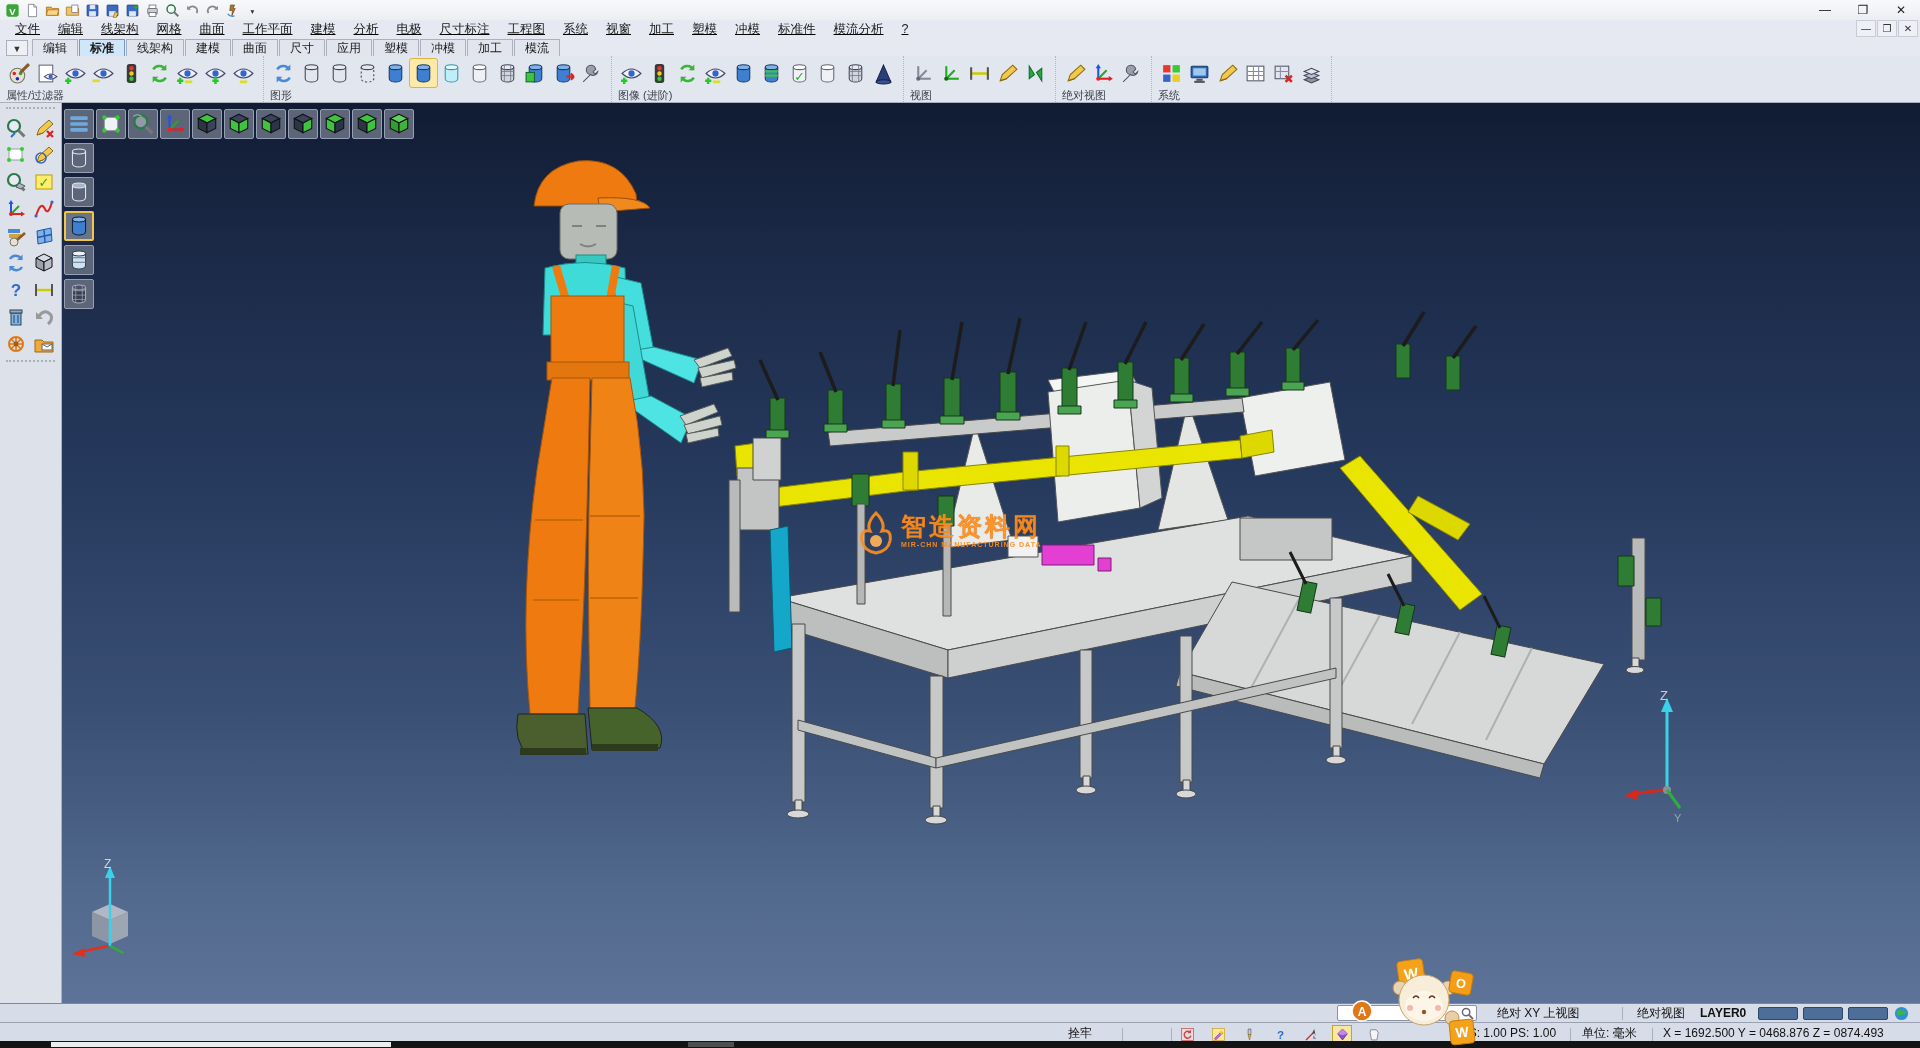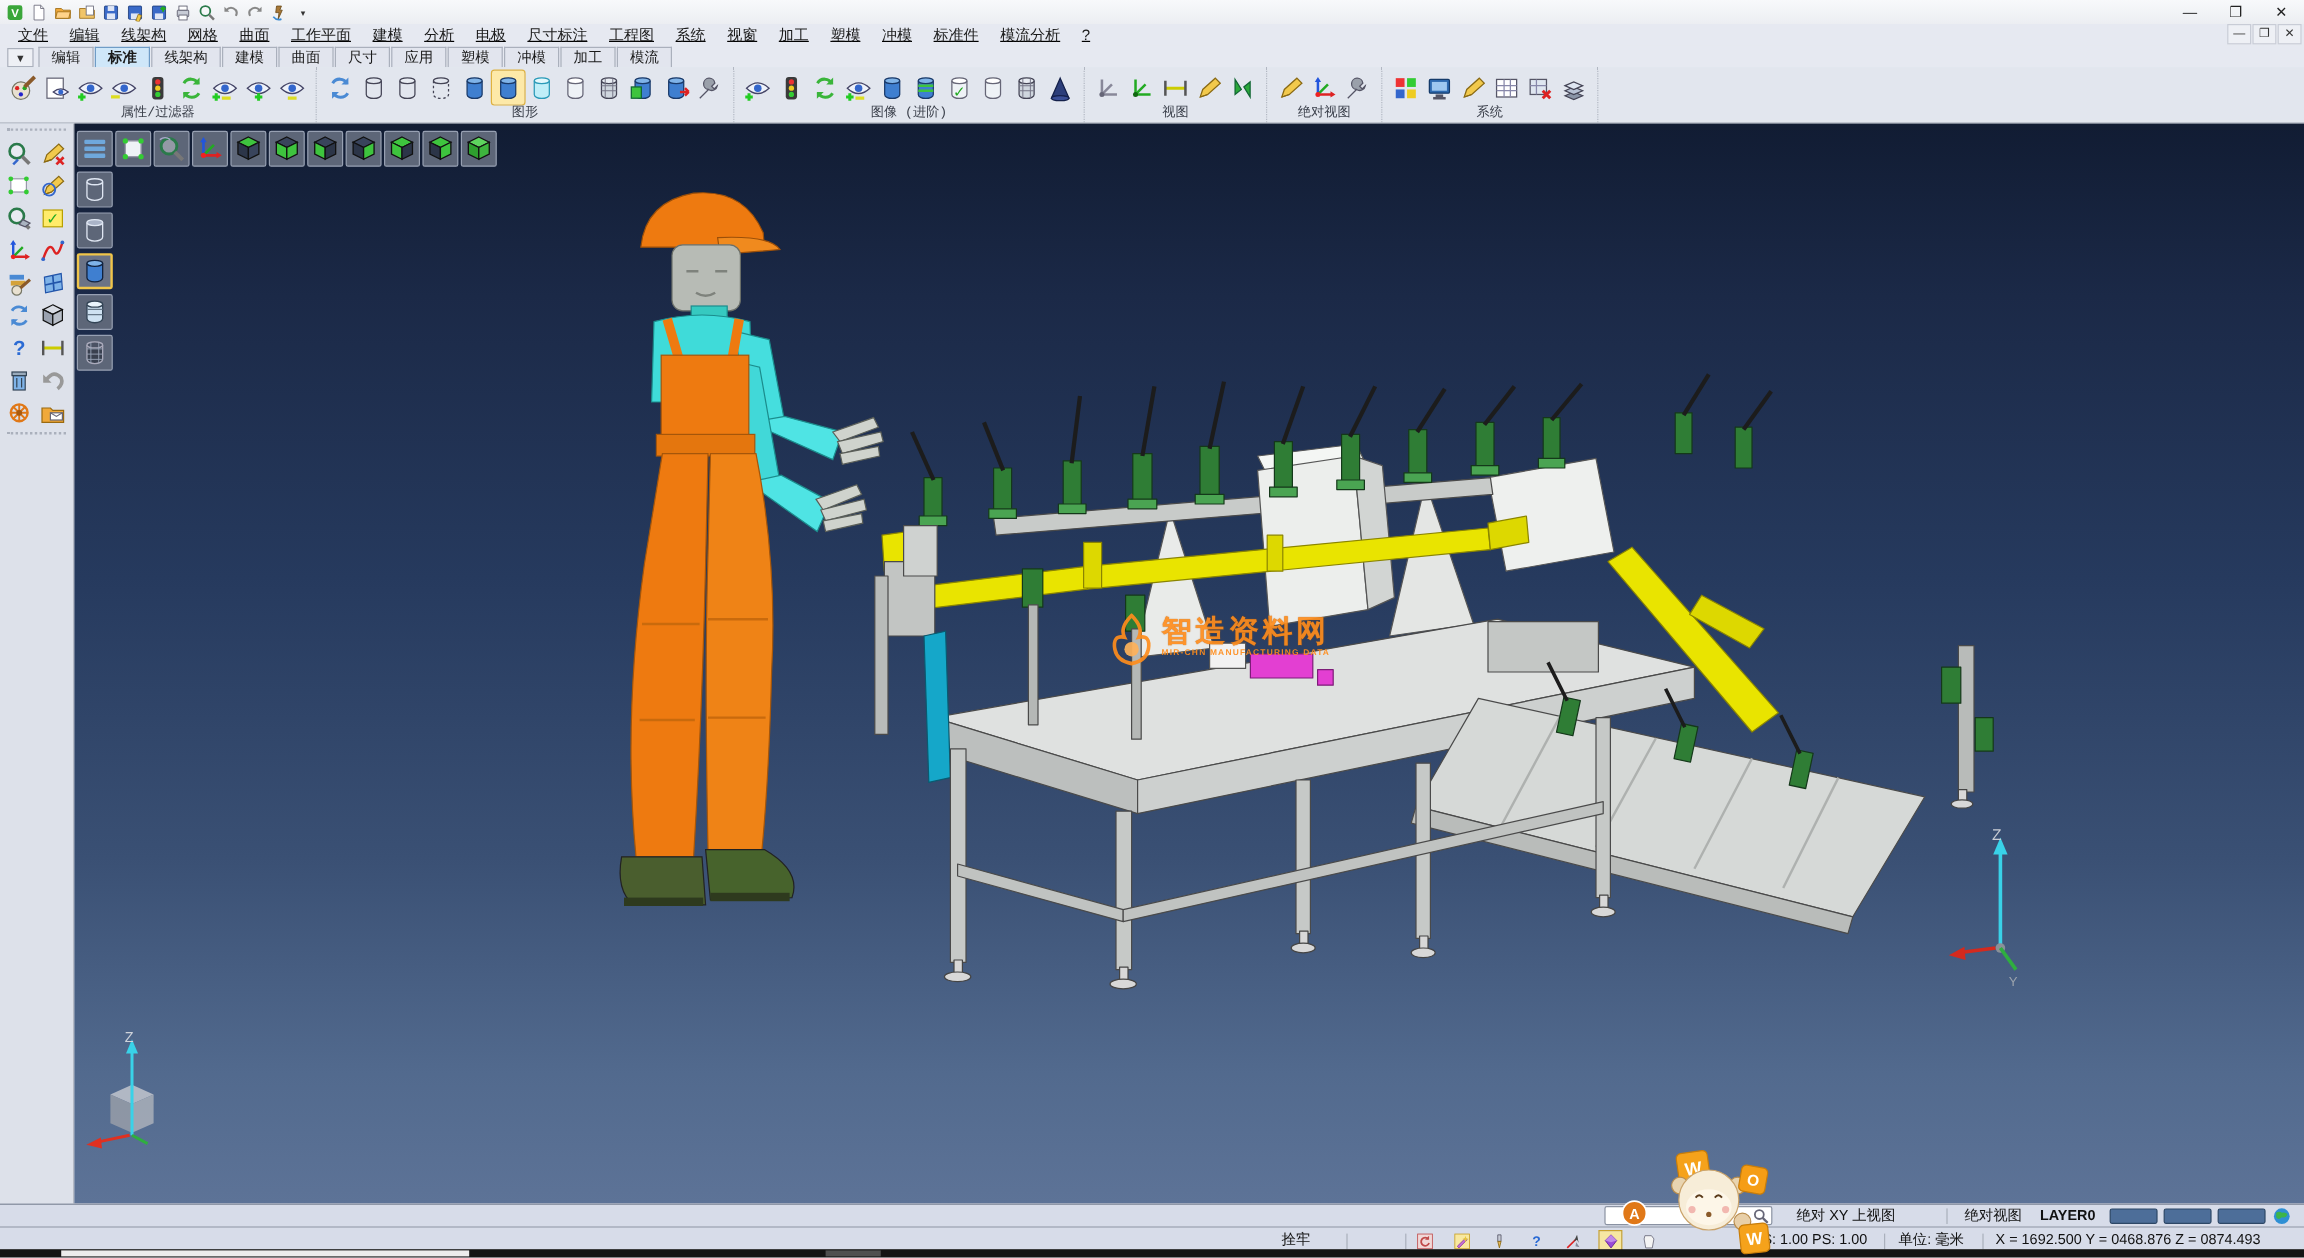--- a/index.html
+++ b/index.html
@@ -27,40 +27,40 @@
   .tab { font-size:12px; color:#1a1a1a; padding:0 10px; height:17px; line-height:16px; border:1px solid #aab0bc; border-bottom:none; background:#e2e5ee; margin-right:1px; }
   .tab[data-active="true"] { background:#cfe7f9; border-color:#6f9cc6; font-weight:bold; }
 
   
   .ribbon { position:absolute; left:0; top:56px; width:1920px; height:47px; background:#e2e6ee; border-bottom:1px solid #aab0bc; display:flex; }
   .rgroup { position:relative; height:100%; border-right:1px dotted #b2b7c2; padding:2px 6px 0 6px; display:flex; flex-direction:column; }
   .ricons { display:flex; align-items:center; gap:1px; height:30px; }
   .ribbon-btn { width:27px; height:28px; display:flex; align-items:center; justify-content:center; border-radius:2px; }
   .ribbon-btn svg { width:23px; height:23px; }
   .ribbon-btn[data-selected="true"] { background:#fde9a8; outline:1px solid #e0b23e; }
-  .rlabel { text-align:center; font-size:11px; color:#3a3f4a; line-height:14px;font-family:Liberation Mono, monospace; }
+  .rlabel { font-size:11px; color:#3a3f4a; line-height:14px; }
 
   
   .sidebar { position:absolute; left:0; top:103px; width:62px; height:900px; background:#dde1ea; border-right:1px solid #aab0bc; }
   .sidebar .dots { height:5px; margin:4px 6px; border-top:2px dotted #aab0bc; }
   .side-grid { display:grid; grid-template-columns:28px 28px; justify-content:center; row-gap:3px; }
   .side-btn { width:26px; height:24px; display:flex; align-items:center; justify-content:center; }
   .side-btn svg { width:22px; height:22px; }
 
   .viewport { position:absolute; left:62px; top:103px; width:1858px; height:900px;
     background:linear-gradient(180deg,#111c33 0%,#1b2947 16%,#263a5e 42%,#3a5074 68%,#526a8e 88%,#5d7397 100%); }
   .scene { position:absolute; left:0; top:0; width:100%; height:100%; }
 
   .view-toolbar { position:absolute; left:2px; top:6px; display:flex; gap:2px; }
   .vbtn { width:30px; height:30px; background:#5d6678; border:1px solid #97a0b2; border-radius:2px; display:flex; align-items:center; justify-content:center; }
   .vbtn svg { width:24px; height:24px; }
   .vbtn[data-selected="true"] { border:2px solid #f0c54a; background:#6b7386; }
   .render-toolbar { position:absolute; left:2px; top:40px; display:flex; flex-direction:column; gap:4px; }
 
-  .watermark { position:absolute; left:860px; top:408px; display:flex; align-items:flex-start; opacity:.92; pointer-events:none; }
+  .watermark { position:absolute; left:793px; top:408px; display:flex; align-items:flex-start; opacity:.92; pointer-events:none; }
   .wm-flame { width:42px; height:44px; }
   .wm-col { margin-left:4px; }
   .wm-title { font-size:25px; font-weight:bold; color:#ff8d1c; letter-spacing:3px; text-shadow:0 0 1px #b35a00; line-height:30px; }
   .wm-sub { font-size:7px; font-weight:bold; color:#ff8d1c; letter-spacing:1px; }
 
   
   .statusbar { position:absolute; left:0; top:1003px; width:1920px; height:38px; background:#d7dce9; border-top:1px solid #7f8898; font-size:12px; color:#111; }
   .sb-row-divider { position:absolute; left:0; top:18px; width:1920px; height:1px; background:#9aa1b0; }
   .sb-item { position:absolute; white-space:nowrap; line-height:17px; }
   .sb-sep { position:absolute; width:1px; height:13px; background:#aab0bc; }

